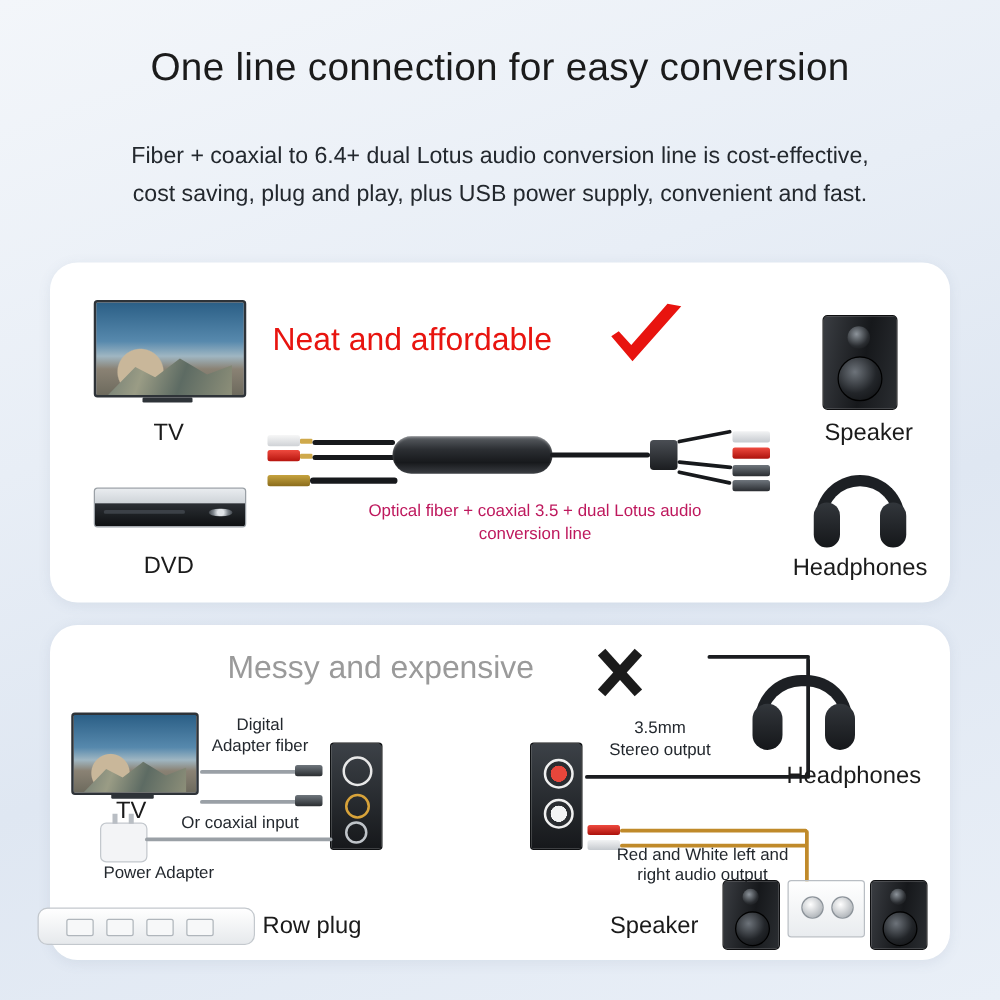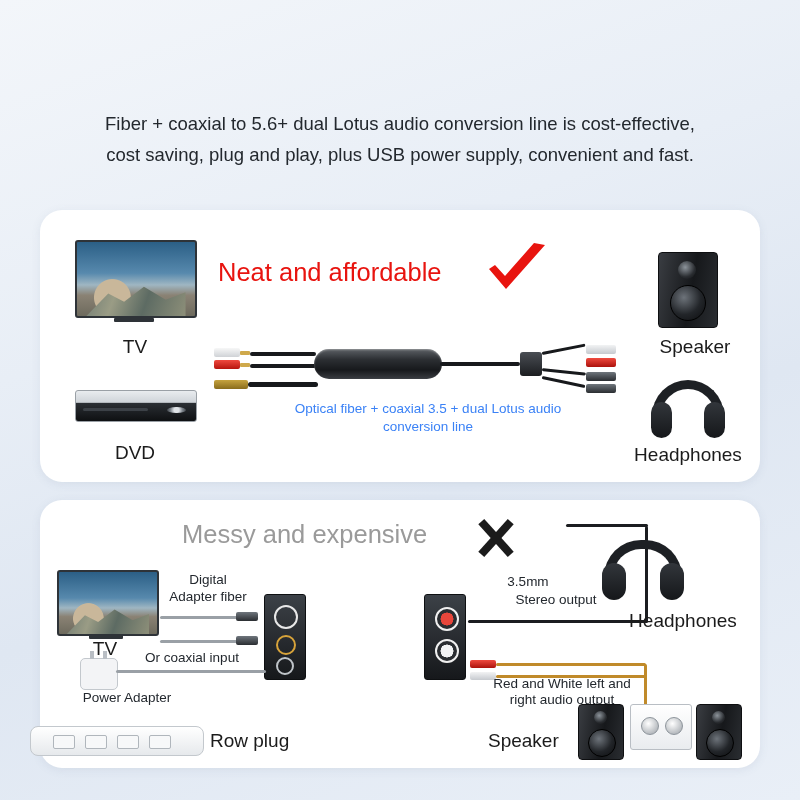--- a/index.html
+++ b/index.html
@@ -106,21 +106,21 @@
     background:linear-gradient(180deg,#5c6065 0%,#2c2f33 35%,#17191c 70%,#3a3d42 100%);
     box-shadow:inset 0 1px 2px rgba(255,255,255,.35);
   }
   .wire{position:absolute;background:#17191c;border-radius:3px;}
   .rca{position:absolute;border-radius:2px;}
   .rca .barrel{position:absolute;left:0;top:0;width:26px;height:9px;border-radius:2px;}
   .rca .tip{position:absolute;left:26px;top:2.5px;width:10px;height:4px;background:#cfa94b;border-radius:1px;}
 
   .plug-desc{
     position:absolute;left:282px;top:400px;width:292px;text-align:center;
-    font-size:13.5px;line-height:18px;color:#3b82f6;
+    font-size:13.5px;line-height:18px;color:#be185d;
   }
 
   
   .messy{
     position:absolute;left:182px;top:520px;color:#9a9a9a;font-size:25.5px;
   }
   .converter{
     position:absolute;left:300px;top:596px;width:126px;height:78px;
     background:linear-gradient(180deg,#ffffff,#eef0f2);
     border:1px solid #b9bec4;border-radius:3px;
@@ -159,21 +159,22 @@
   }
   .amp .knob{position:absolute;border-radius:50%;background:radial-gradient(circle at 40% 35%,#fff,#9aa0a6);border:1px solid #8d949b;}
 
   svg{display:block;}
 </style>
 </head>
 <body>
 
 <div class="page">
 
-  <div class="subcopy">Fiber + coaxial to 5.6+ dual Lotus audio conversion line is cost-effective, cost saving, plug and play, plus USB power supply, convenient and fast.</div>
+  <div class="headline">One line connection for easy conversion</div>
+  <div class="subcopy">Fiber + coaxial to 6.4+ dual Lotus audio conversion line is cost-effective, cost saving, plug and play, plus USB power supply, convenient and fast.</div>
 
   <div class="card" id="card-good"></div>
 
   <div class="tv" style="left:75px;top:240px;width:118px;height:74px;">
     <div class="screen"></div>
     <div class="stand" style="bottom:-8px;width:40px;height:4px;"></div>
   </div>
   <div class="lbl center" style="left:95px;top:336px;width:80px;">TV</div>
 
   <div class="dvd" style="left:75px;top:390px;width:120px;height:30px;">
@@ -269,21 +270,21 @@
 
   <div class="powerstrip">
     <div class="sock" style="left:22px;"></div>
     <div class="sock" style="left:54px;"></div>
     <div class="sock" style="left:86px;"></div>
     <div class="sock" style="left:118px;"></div>
   </div>
   <div class="lbl" style="left:210px;top:730px;">Row plug</div>
 
   <div class="lbl sm center" style="left:466px;top:574px;width:124px;">3.5mm</div>
-  <div class="lbl sm center" style="left:466px;top:592px;width:124px;padding-left:28px;">Stereo output</div>
+  <div class="lbl sm center" style="left:466px;top:592px;width:124px;">Stereo output</div>
   <div class="wire" style="left:468px;top:620px;width:180px;height:3px;background:#1b1d20;"></div>
   <div class="wire" style="left:645px;top:526px;width:3px;height:96px;background:#1b1d20;"></div>
   <div class="wire" style="left:566px;top:524px;width:82px;height:3px;background:#1b1d20;"></div>
 
   <div class="headset" style="left:604px;top:540px;width:78px;height:60px;">
     <div class="band"></div>
     <div class="cup l"></div>
     <div class="cup r"></div>
   </div>
   <div class="lbl center" style="left:588px;top:610px;width:190px;">Headphones</div>

